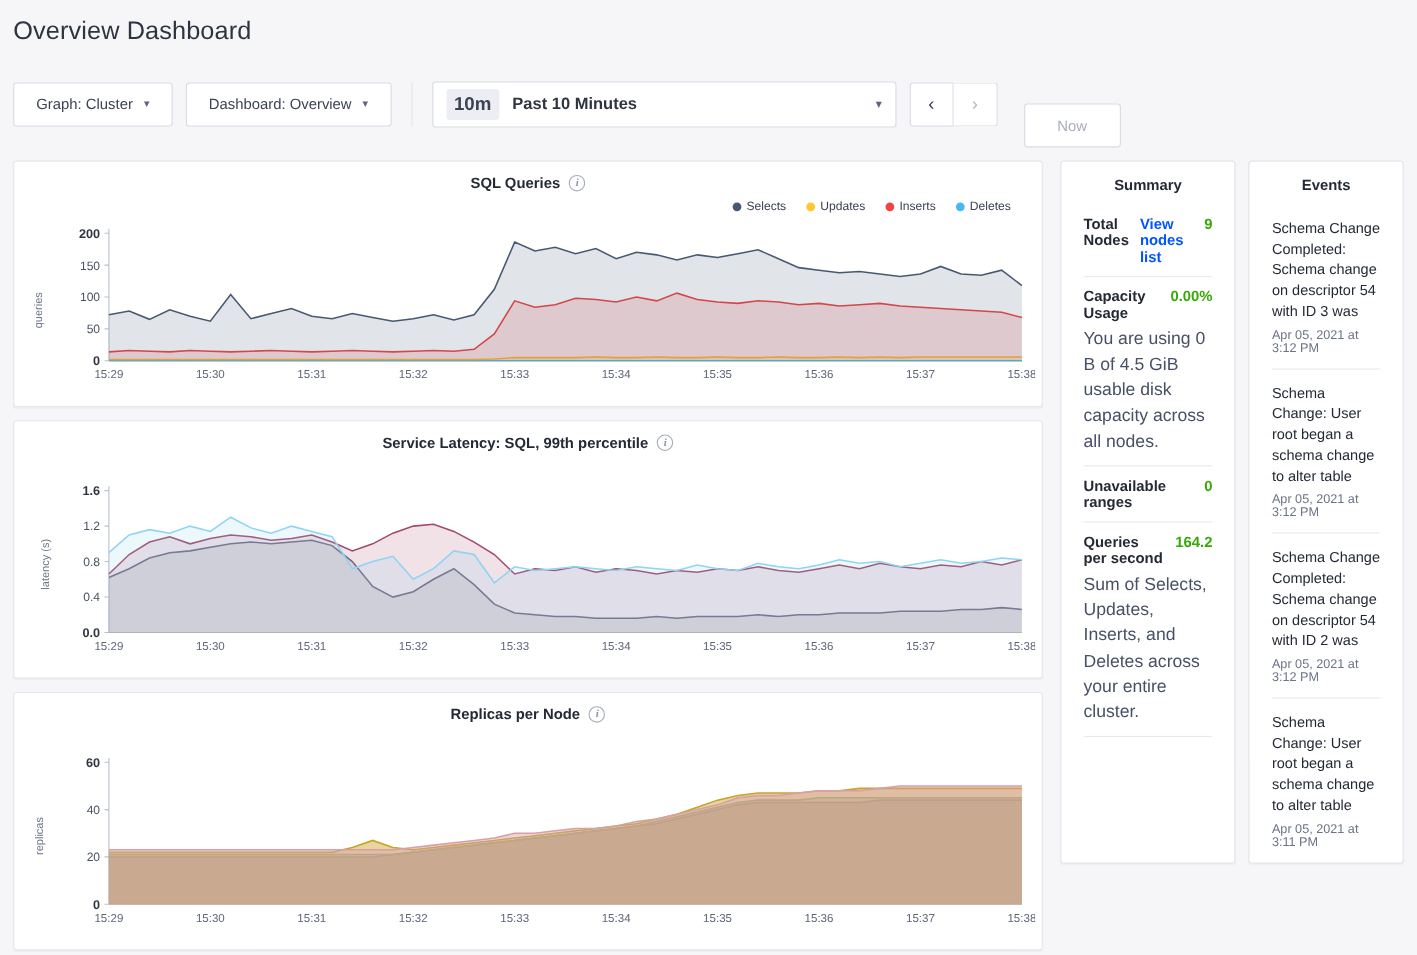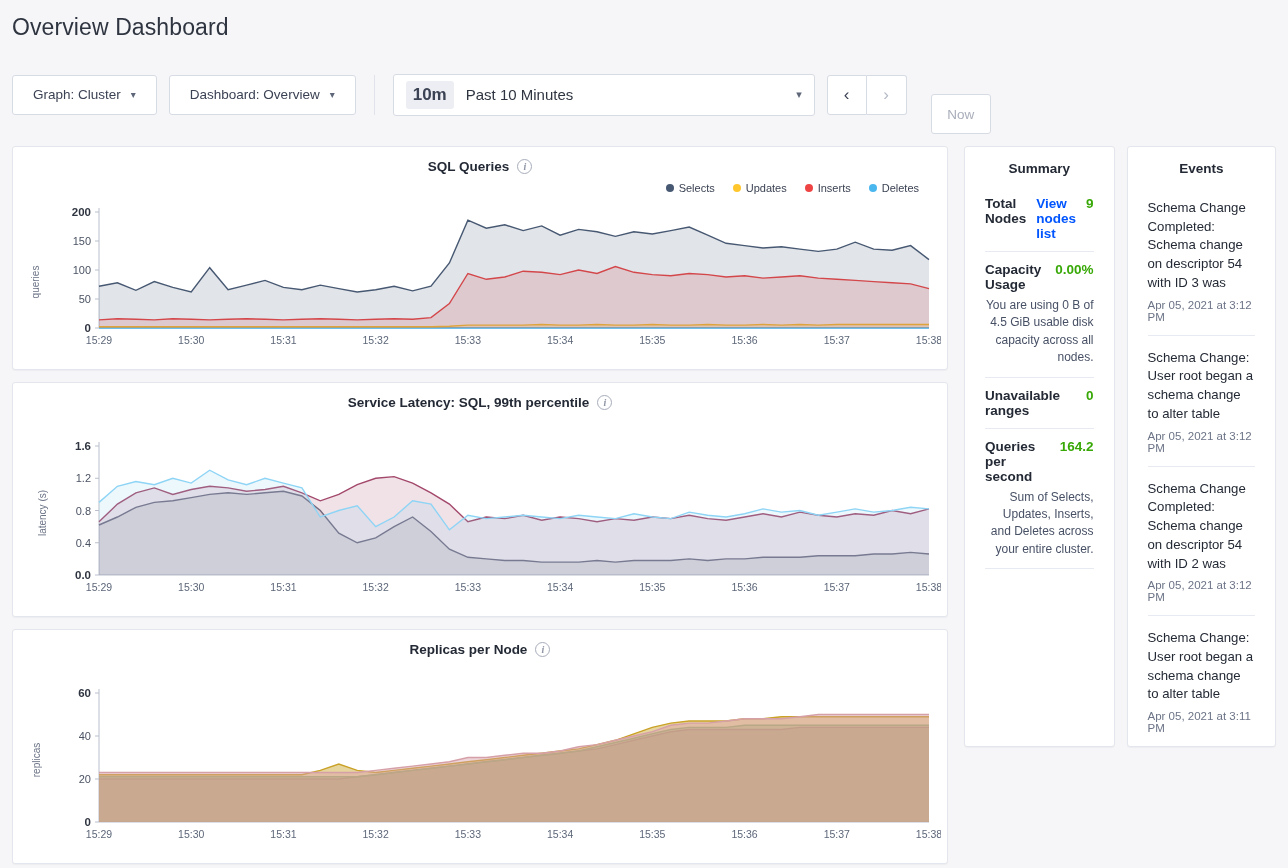--- a/index.html
+++ b/index.html
@@ -52,36 +52,36 @@
     cursor: pointer;
   }
   .time-badge {
     background: #eceef3;
     color: #3b4253;
     font-size: 17px;
     font-weight: 700;
     border-radius: 3px;
     padding: 4px 7px;
   }
-  .time-label { font-size: 15px; font-weight: 400; color: #2f3540; }
+  .time-label { font-size: 15px; font-weight: 700; color: #2f3540; }
   .time-select .caret { margin-left: auto; color: #5d6779; font-size: 11px; }
   .nav-group { display: flex; }
   .nav-btn {
     width: 40px; height: 40px;
     background: #fff;
     border: 1px solid #d6dbe4;
     display: flex; align-items: center; justify-content: center;
     font-size: 17px; color: #3b4253;
     cursor: pointer;
   }
   .nav-btn.left { border-radius: 3px 0 0 3px; }
   .nav-btn.right { border-radius: 0 3px 3px 0; border-left: none; color: #b4bac6; }
   .now-btn {
     margin-left: 12px;
-    height: 40px; width: 60px;
+    height: 40px; width: 88px;
     background: #fff;
     border: 1px solid #d6dbe4;
     border-radius: 3px;
     font-size: 13.5px;
     color: #a9aeba;
     display: flex; align-items: center; justify-content: center;
     cursor: default;
     margin-top: 39px;
   }
   
@@ -141,21 +141,21 @@
     font-size: 13.5px; font-weight: 700;
     padding: 14px 0 10px 0;
   }
   .sum-row { padding: 10px 20px; }
   .sum-head {
     display: flex; align-items: baseline; gap: 10px;
   }
   .sum-label { font-size: 13.5px; font-weight: 700; color: #242a35; }
   .sum-link { font-size: 13.5px; font-weight: 700; color: #0055ff; cursor: pointer; text-decoration: none; }
   .sum-value { margin-left: auto; font-size: 13.5px; font-weight: 700; color: #37a806; }
-  .sum-desc { font-size: 12px; color: #475065; line-height: 1.45; margin-top: 5px; text-align: right; }
+  .sum-desc { font-size: 16px; color: #475065; line-height: 1.45; margin-top: 5px; }
   .hr { height: 1px; background: #e7eaf0; margin: 0 20px; }
   
   .event { padding: 13px 20px 12px 20px; }
   .event-text { font-size: 13.2px; color: #242a35; line-height: 1.42; }
   .event-time { font-size: 11.5px; color: #6b7386; margin-top: 6px; }
 </style>
 </head>
 <body>
 
 <div class="page-title">Overview Dashboard</div>

